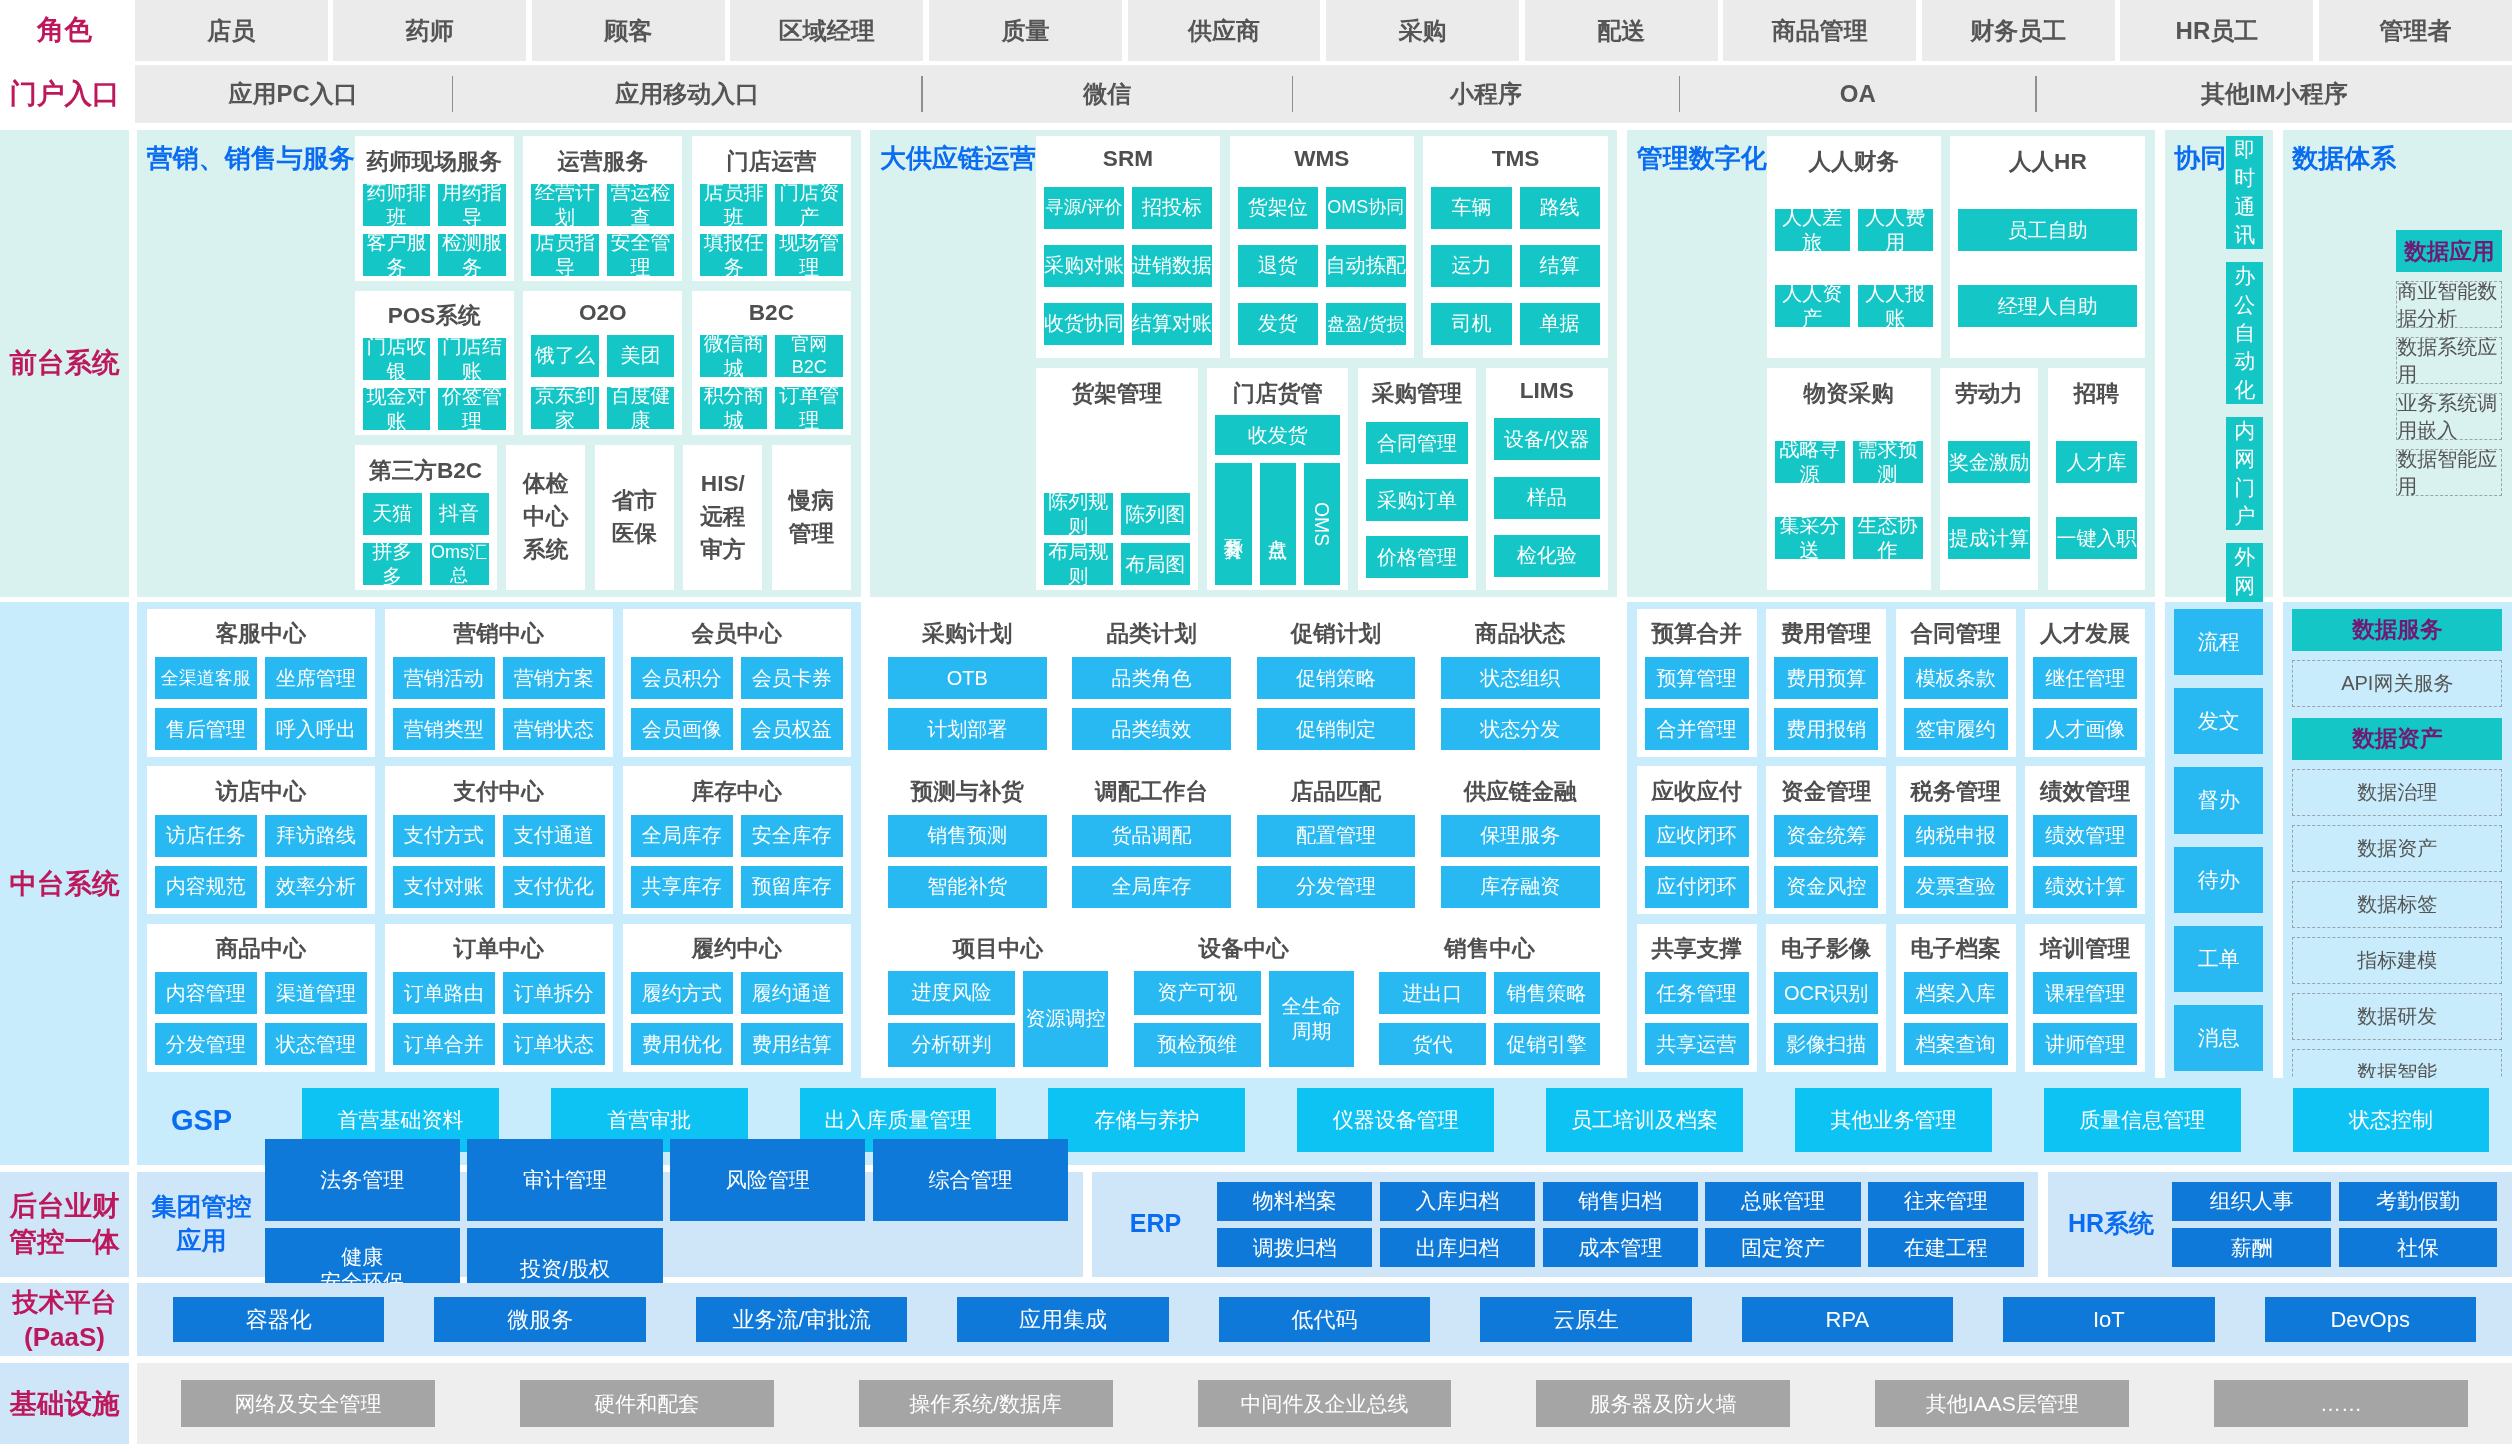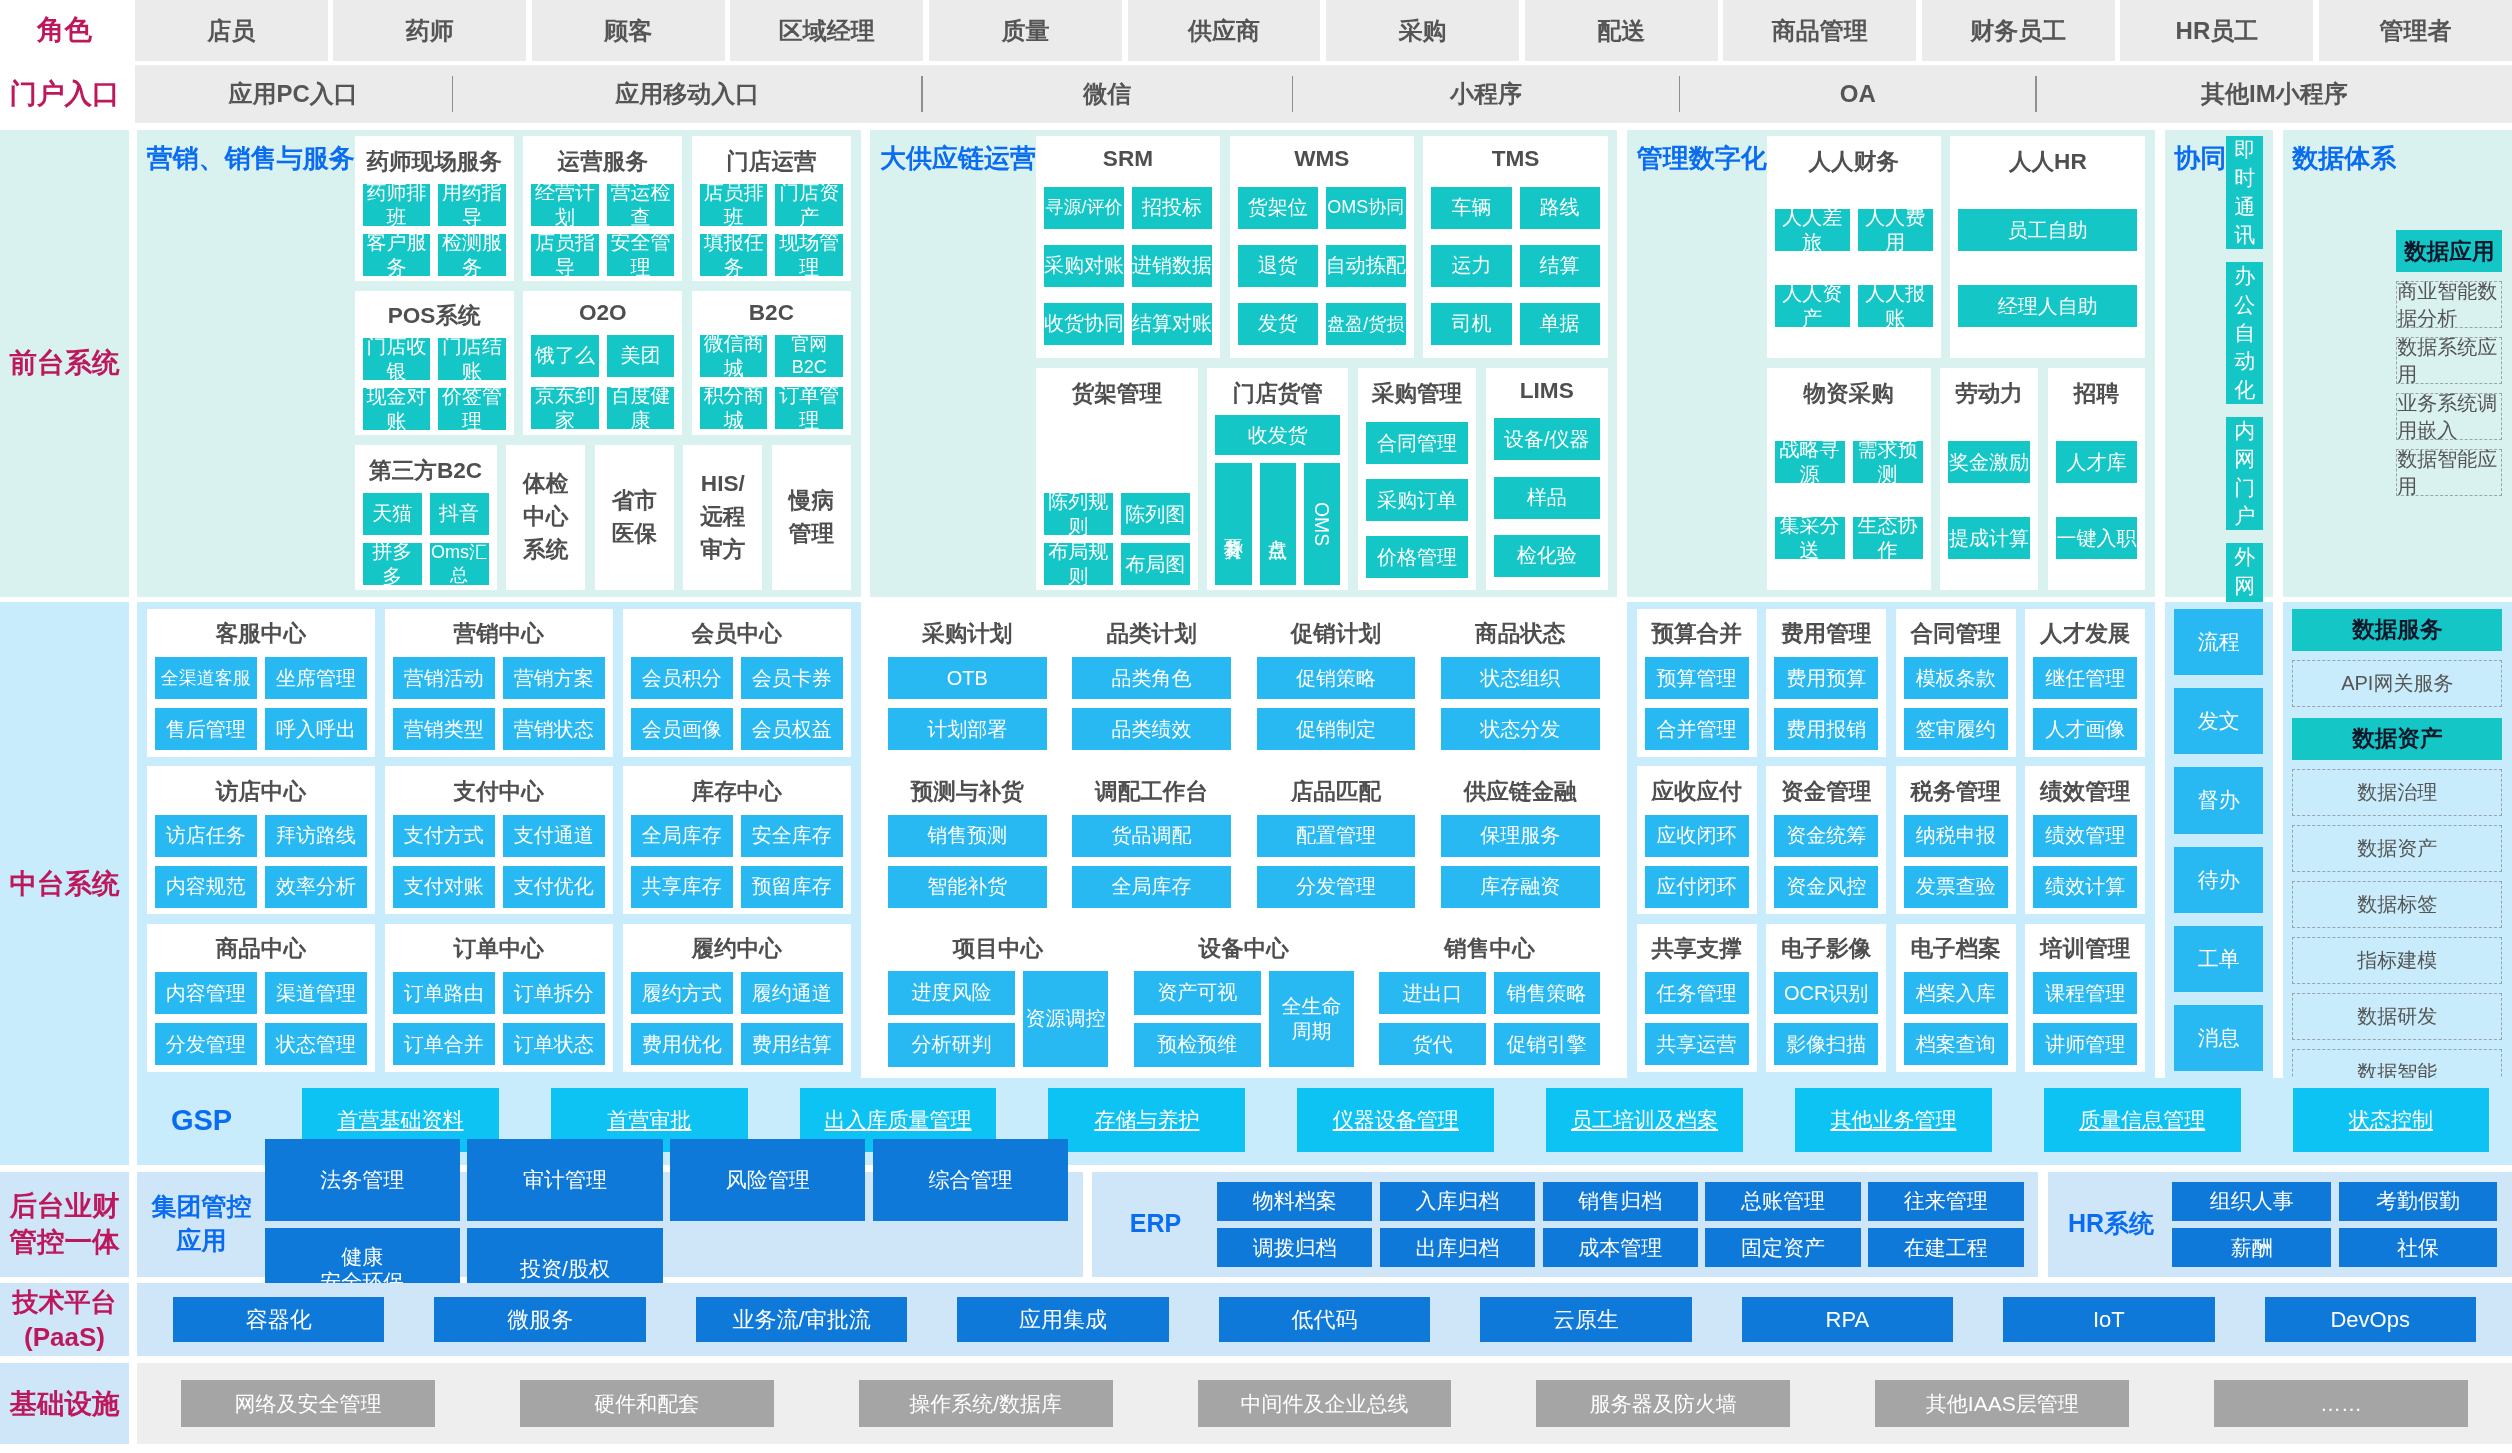--- a/index.html
+++ b/index.html
@@ -60,35 +60,35 @@
   
   .collab-panel{flex:0 0 89px;}
   .collab-boxes{flex:1;display:flex;flex-direction:column;gap:13px;min-height:0;}
   .collab-box{flex:1;display:flex;align-items:center;justify-content:center;color:#fff;font-size:21px;
               white-space:pre-line;text-align:center;line-height:1.35;}
   .teal-style .collab-box{background:var(--front-item,#14c6c6);}
   .blue-style .collab-box{background:var(--mid-item,#28b8f2);}
   .ds-panel{flex:0 0 210px;}
   .ds-groups{flex:1;display:flex;flex-direction:column;justify-content:space-evenly;gap:11.3px;min-height:0;}
   .ds-group{display:flex;flex-direction:column;gap:9px;}
-  .ds-header{height:42px;flex:0 0 42px;background:var(--front-item,#14c6c6);color:#0f172a;display:flex;
+  .ds-header{height:42px;flex:0 0 42px;background:var(--front-item,#14c6c6);color:#701a75;display:flex;
              align-items:center;justify-content:center;font-size:22.6px;font-weight:600;}
   .ds-item{height:45px;flex:0 0 45px;border:1.6px dashed #9aa3ac;color:#555;display:flex;align-items:center;
            justify-content:center;font-size:20px;}
 
   
   .middle-band{height:563px;margin-bottom:6.5px;}
   .mid-right{flex:1;display:flex;flex-direction:column;min-width:0;}
   .mid-panels{flex:1;display:flex;gap:9.7px;min-height:0;}
   .gsp-strip{flex:0 0 71px;background:var(--mid-band-bg,#c8ecfb);display:flex;align-items:center;
              gap:52px;padding:6.5px 22.6px 9.7px 16px;}
   .gsp-label{flex:0 0 97px;font-size:29px;font-weight:700;color:var(--title-blue,#0a6cf0);
              display:flex;align-items:center;justify-content:center;}
   .gsp-item{flex:1;height:64px;background:var(--gsp-item,#0dc3f4);color:#fff;display:flex;
-            align-items:center;justify-content:center;font-size:21px;min-width:0;text-decoration:underline;}
+            align-items:center;justify-content:center;font-size:21px;min-width:0;}
 
   
   .back-band{height:105px;margin-bottom:6.5px;}
   .back-panels{flex:1;display:flex;gap:9.7px;min-width:0;}
   .back-panel{background:var(--back-band-bg,#cfe6f9);display:flex;align-items:center;gap:13px;
               padding:8px 14.6px;min-width:0;}
   .back-label{font-size:25px;font-weight:700;color:var(--title-blue,#0a6cf0);white-space:pre-line;
               line-height:1.35;flex:0 0 auto;min-width:97px;text-align:center;}
   .back-grid{flex:1;display:grid;gap:7.3px;min-width:0;}
   .back-box{background:var(--back-item,#0e79d8);color:#fff;display:flex;align-items:center;justify-content:center;

